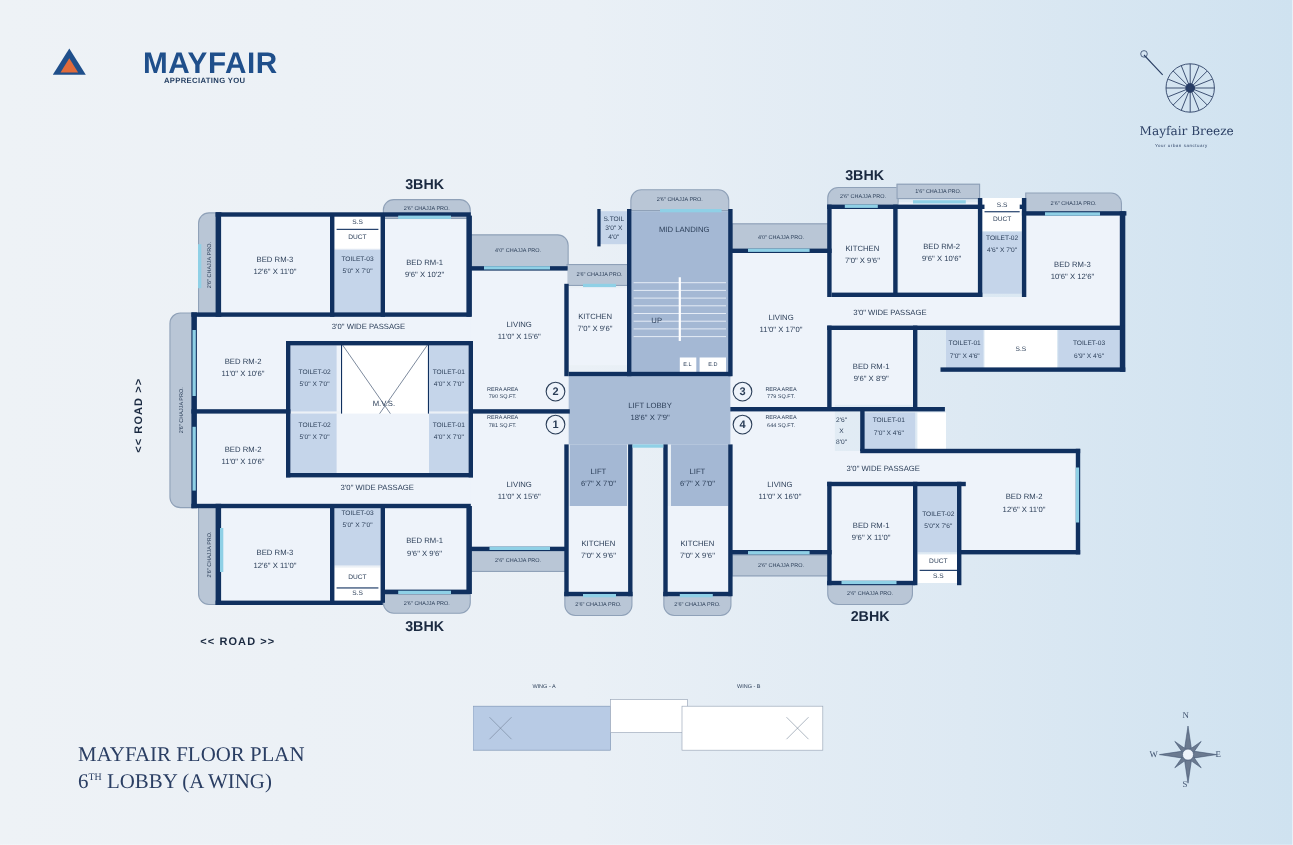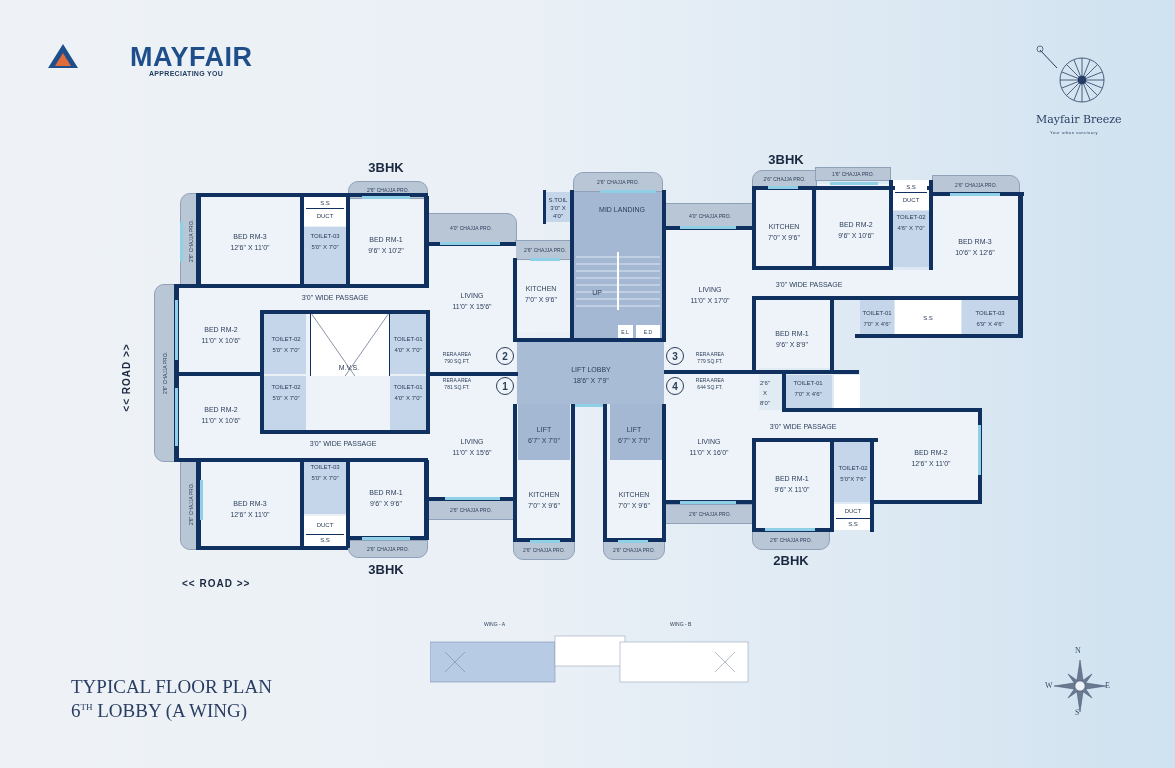--- a/index.html
+++ b/index.html
@@ -468,21 +468,21 @@
     <rect x="190" y="14" width="128" height="40" fill="#fff" stroke="#9aa6b8" stroke-width="0.6"></rect>
     <line x1="15" y1="24" x2="35" y2="44" stroke="#6b7a90" stroke-width="0.5"></line>
     <line x1="35" y1="24" x2="15" y2="44" stroke="#6b7a90" stroke-width="0.5"></line>
     <line x1="285" y1="24" x2="305" y2="44" stroke="#6b7a90" stroke-width="0.5"></line>
     <line x1="305" y1="24" x2="285" y2="44" stroke="#6b7a90" stroke-width="0.5"></line>
   </svg>
   <div class="abs" style="left:54px;top:-7px;font-size:5px;color:#2b3e58;">WING - A</div>
   <div class="abs" style="left:240px;top:-7px;font-size:5px;color:#2b3e58;">WING - B</div>
 </div>
 
-<div class="title1">TYPICAL FLOOR PLAN</div>
+<div class="title1">MAYFAIR FLOOR PLAN</div>
 <div class="title2"><span>6</span><sup>TH</sup><span> LOBBY (A WING)</span></div>
 
 <div>
   <svg class="abs" style="left:1050px;top:656px" width="60" height="60">
     <g transform="translate(30,30)" fill="#6b7a90" stroke="#3c4f6c" stroke-width="0.5">
       <polygon points="0,-26 3,-6 0,-4 -3,-6"></polygon>
       <polygon points="0,26 3,6 0,4 -3,6"></polygon>
       <polygon points="-26,0 -6,3 -4,0 -6,-3"></polygon>
       <polygon points="26,0 6,3 4,0 6,-3"></polygon>
       <polygon points="-12,-12 -2,-5 -5,-2"></polygon>

